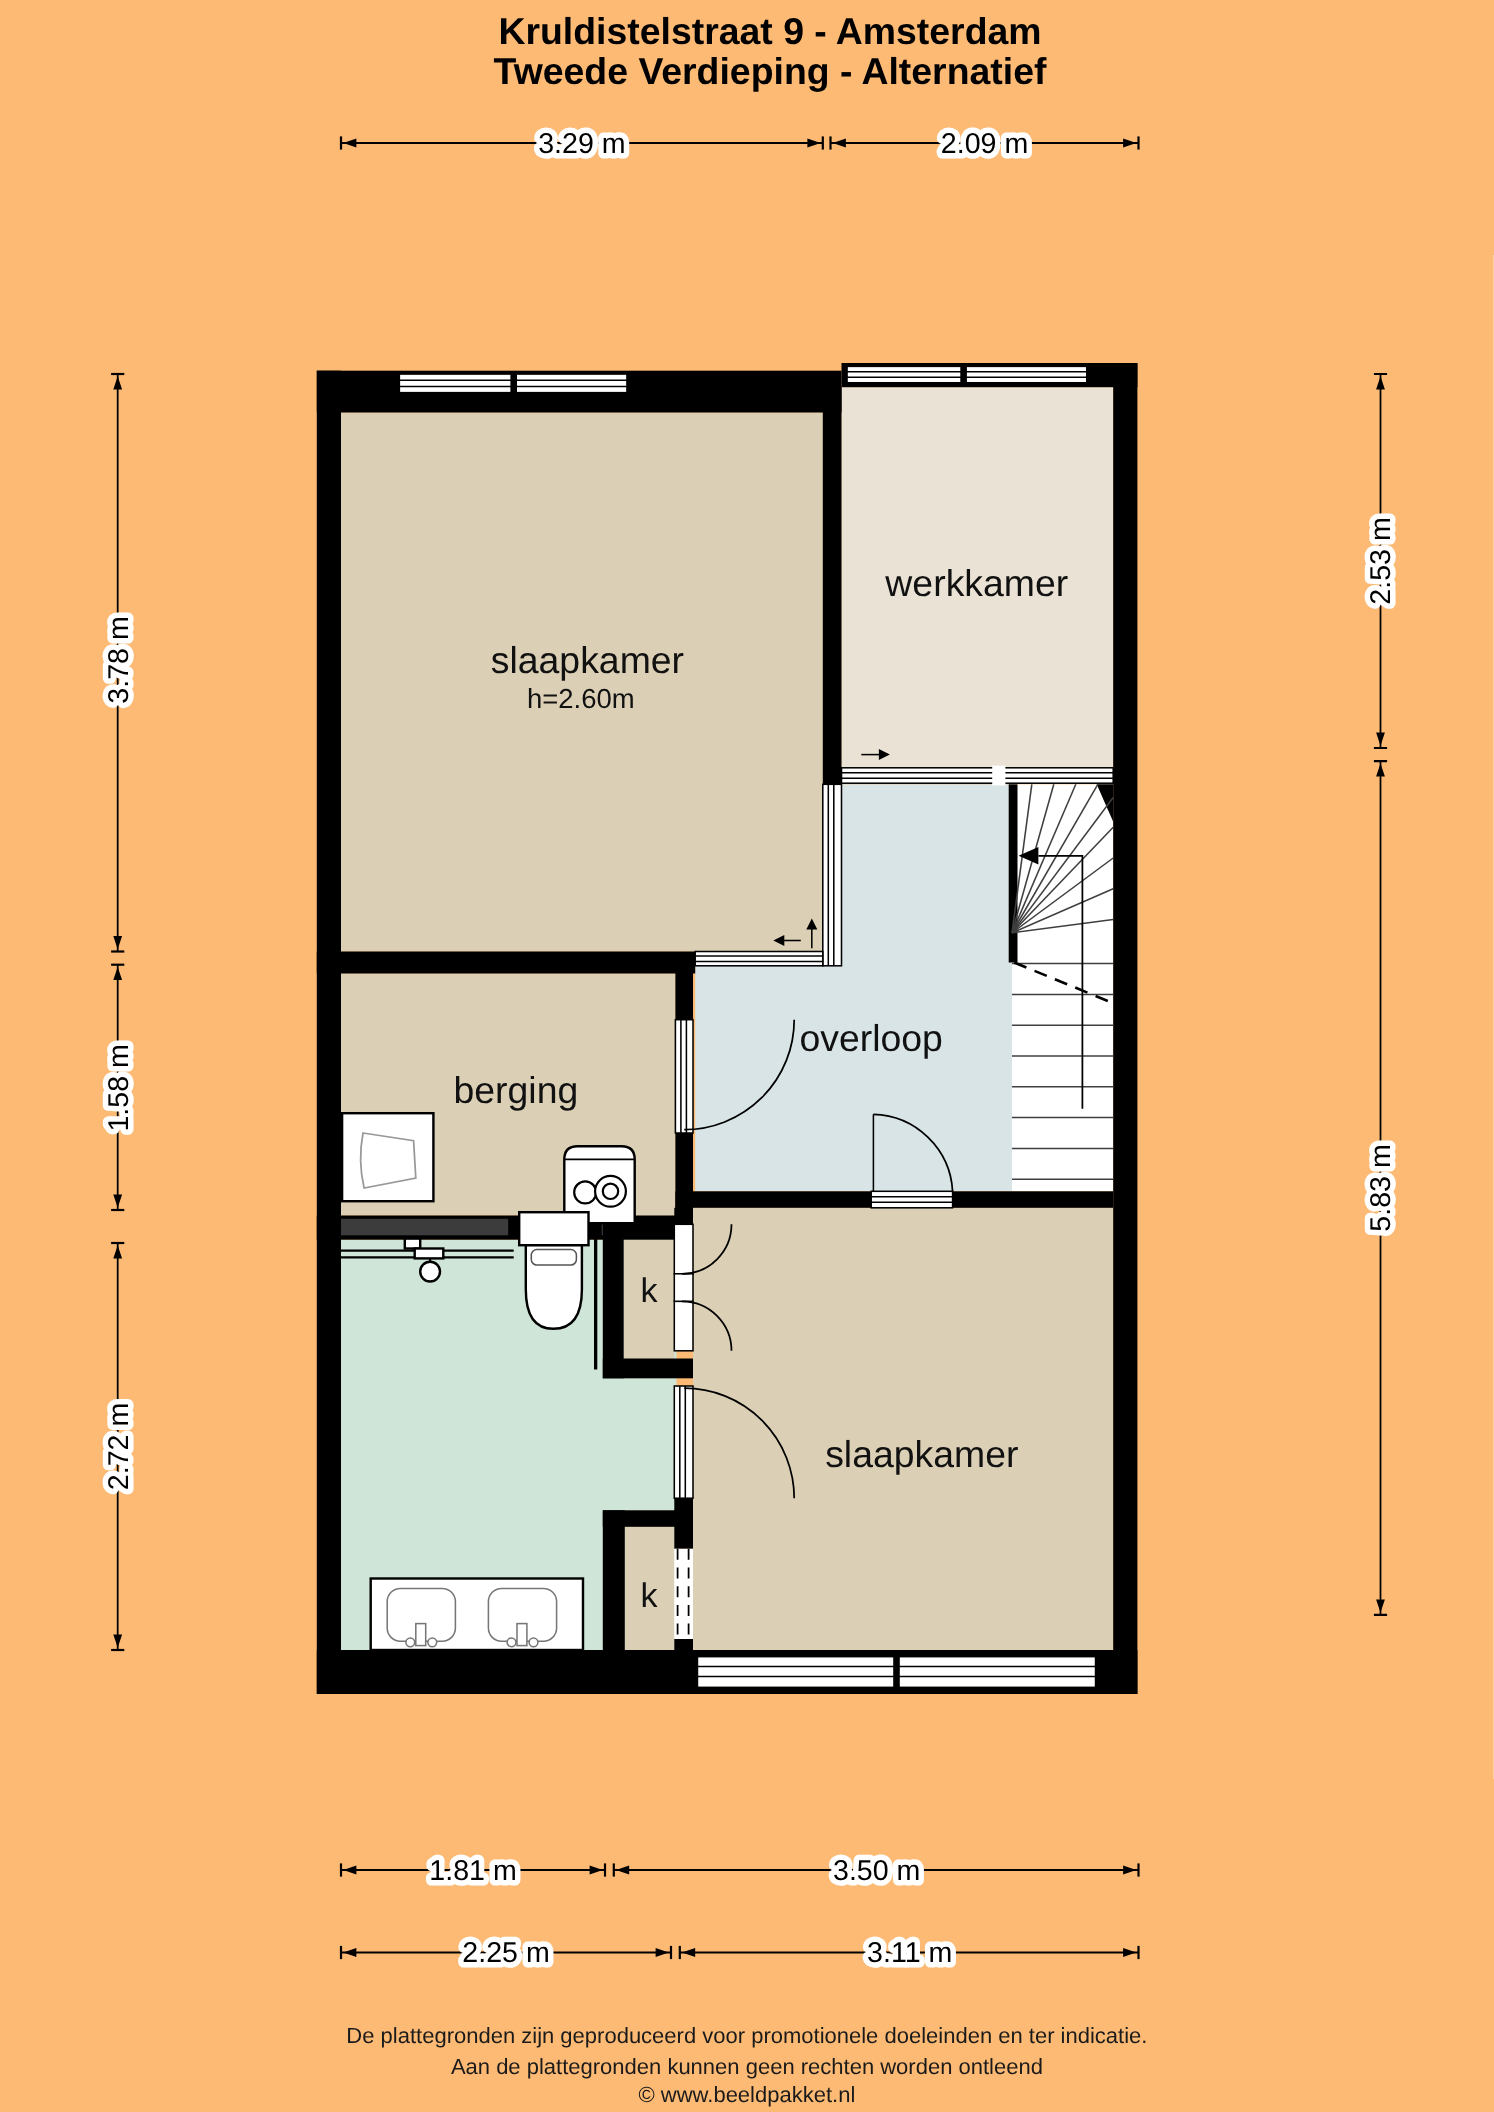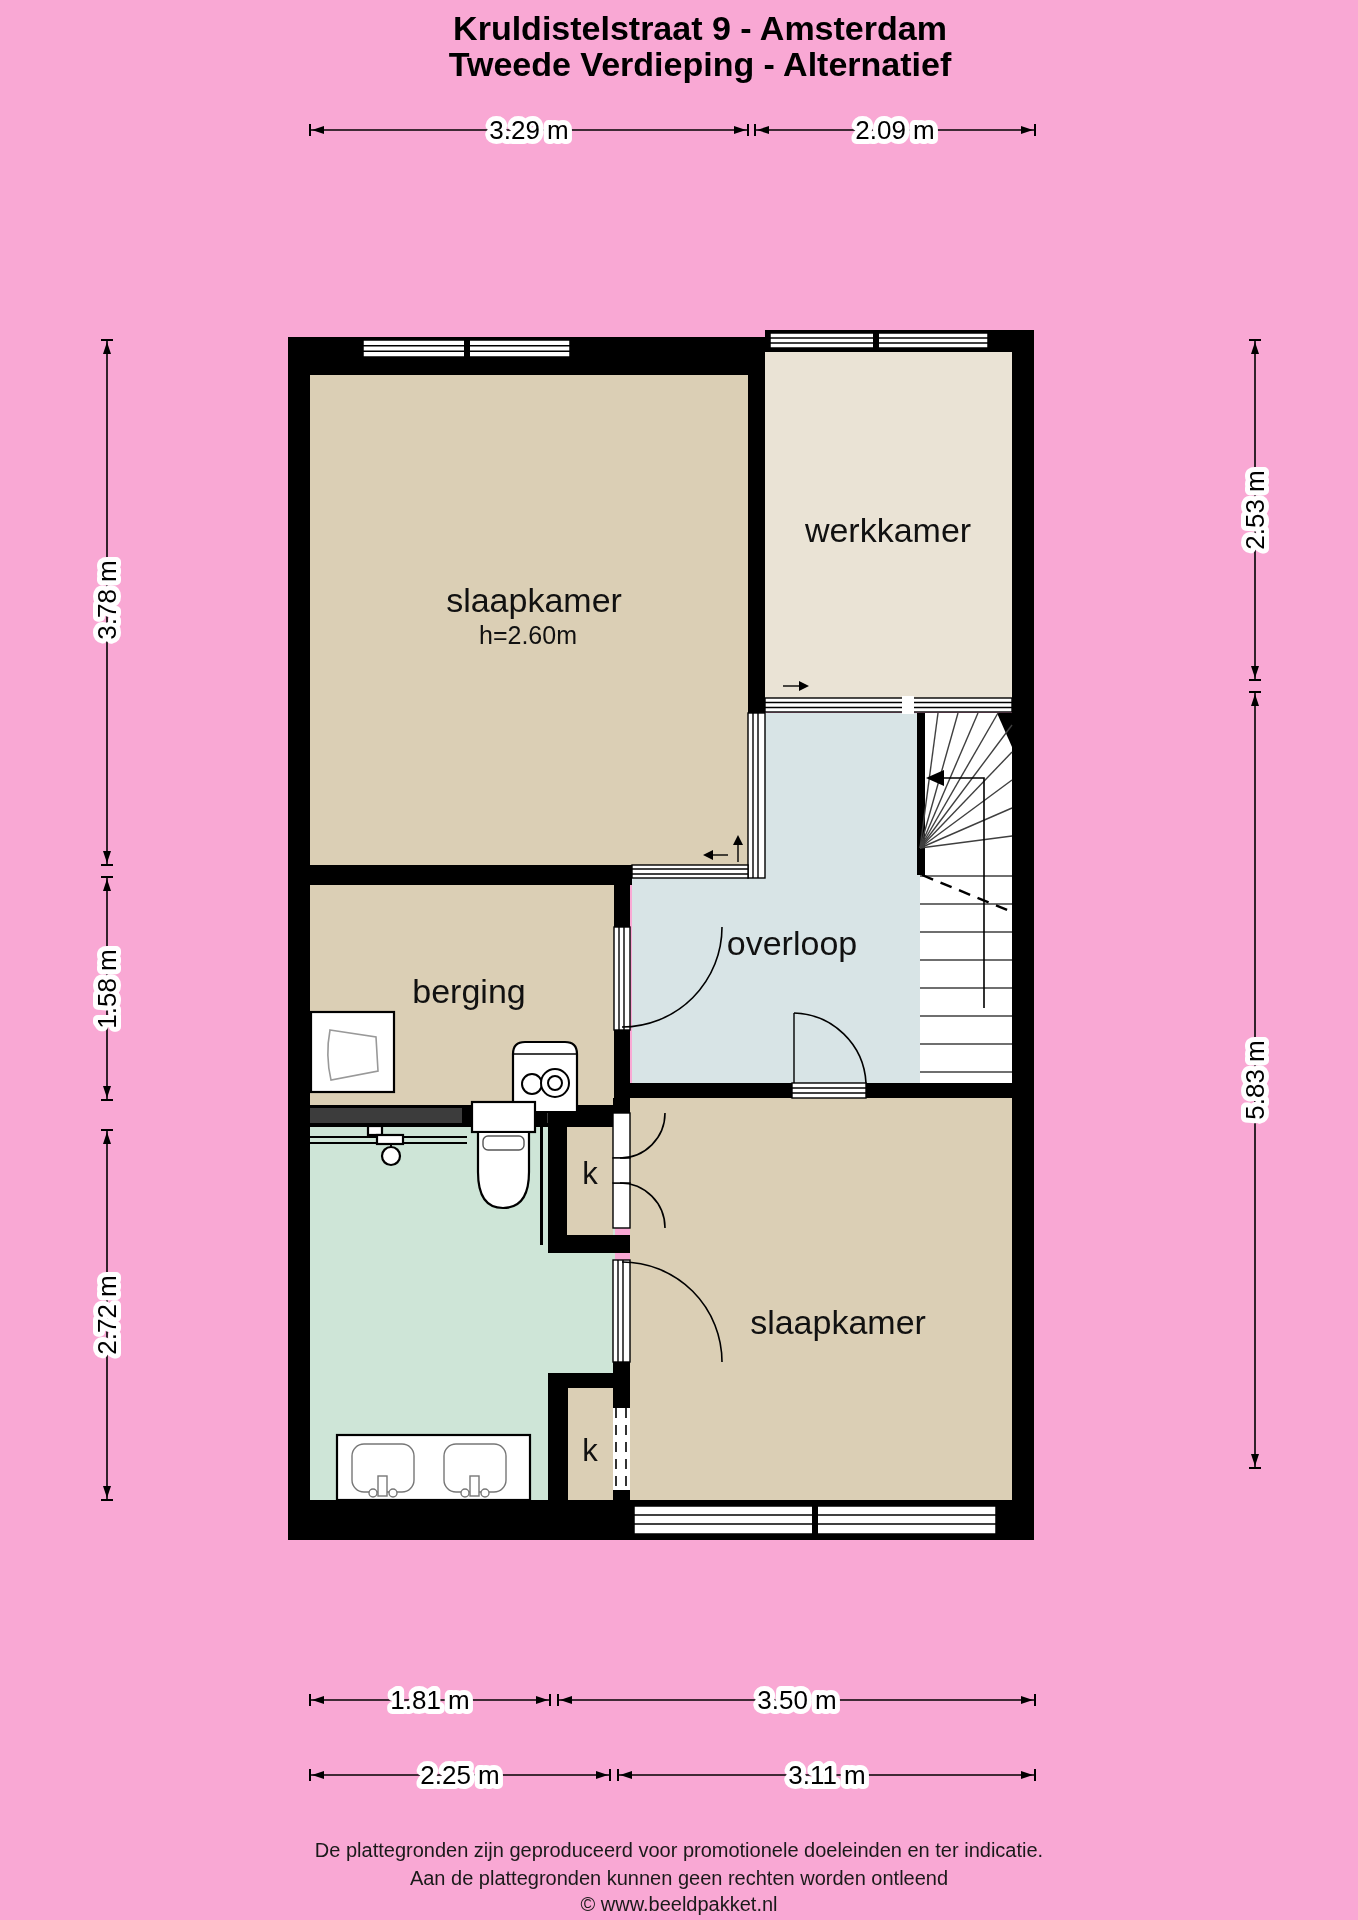--- a/index.html
+++ b/index.html
@@ -1,16 +1,16 @@
 <!DOCTYPE html>
 <html style="--room-beige: #dbcfb5; --room-light: #eae3d5; --hallway-blue: #d8e4e6; --bathroom-green: #cee5d7; --wall: #000000; --wall-accent: #3c3c3c;"><head>
 <meta charset="utf-8">
 <style>
   html,body{margin:0;padding:0;background:#fff;}
-  .canvas{position:relative;width:1358px;height:1920px;background:#f9a8d4;overflow:hidden;
+  .canvas{position:relative;width:1358px;height:1920px;background:#fdba74;overflow:hidden;
           font-family:"Liberation Sans", sans-serif;}
   svg{display:block;}
   .title-text{font-family:"Liberation Sans",sans-serif;font-weight:bold;font-size:34px;fill:#000;}
   .room-label{font-family:"Liberation Sans",sans-serif;font-size:34px;fill:#111;}
   .room-label-sm{font-family:"Liberation Sans",sans-serif;font-size:25px;fill:#111;}
   .k-label{font-family:"Liberation Sans",sans-serif;font-size:31px;fill:#111;}
   .dim-label{font-family:"Liberation Sans",sans-serif;font-size:26px;fill:#000;
              paint-order:stroke;stroke:#fff;stroke-width:10px;stroke-linejoin:round;}
   .footer-text{font-family:"Liberation Sans",sans-serif;font-size:20px;fill:#1a1a1a;}
   .wall{fill:#000;}

